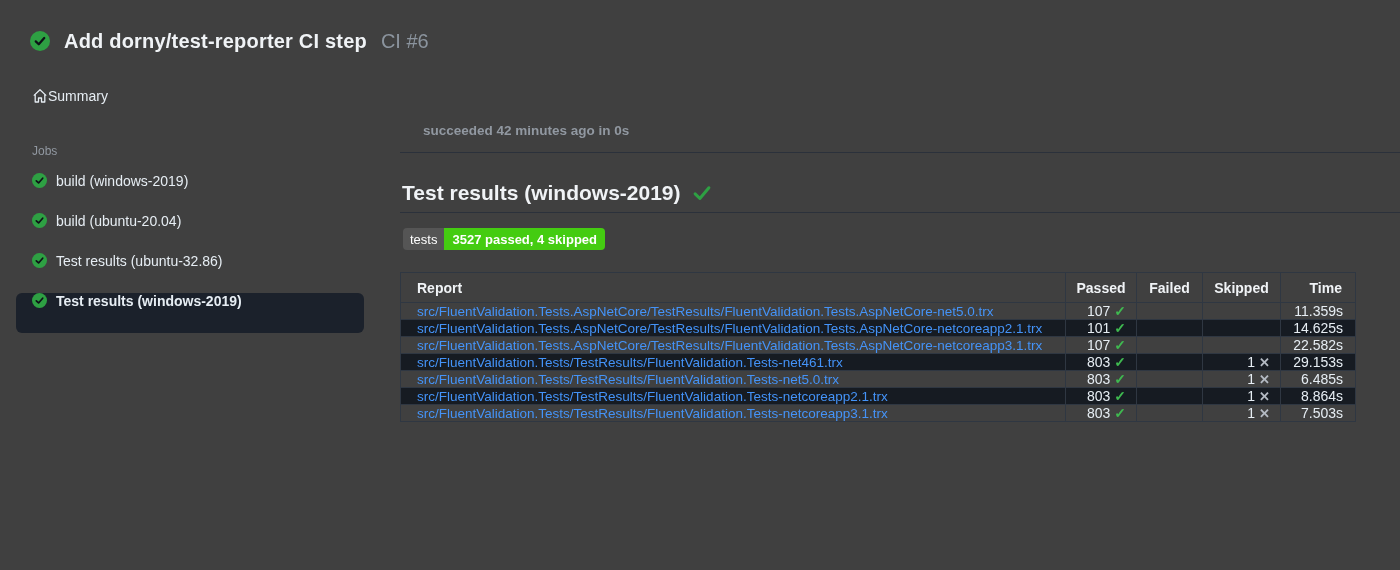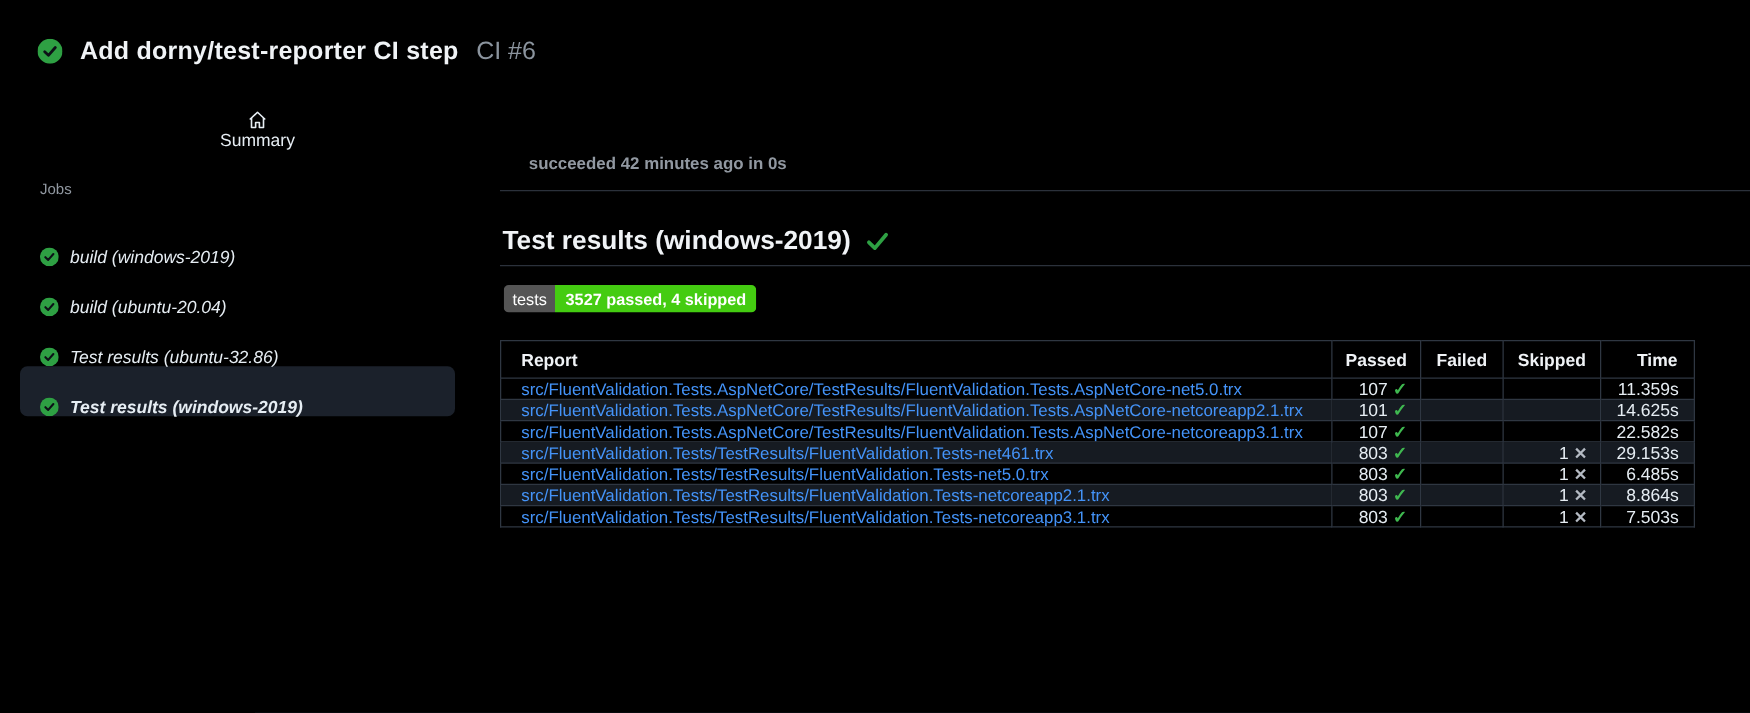--- a/index.html
+++ b/index.html
@@ -1,33 +1,33 @@
 <!DOCTYPE html>
 <html><head>
 <meta charset="utf-8">
 <style>
   * { margin:0; padding:0; box-sizing:border-box; }
   html,body { background:#0d1117; }
   .screen {
     position:relative; width:1400px; height:570px; overflow:hidden;
-    background:#000000; font-family:"Liberation Sans", sans-serif;
+    background:#404040; font-family:"Liberation Sans", sans-serif;
     color:#e6edf3; -webkit-font-smoothing:antialiased;
   }
 
   
   .run-header { position:absolute; left:30px; top:20px; height:42px; display:flex; align-items:center; gap:14px; }
   .run-title { font-size:20px; font-weight:700; color:#f0f3f6; letter-spacing:.2px; }
   .run-number { font-size:20px; font-weight:400; color:#8b949e; }
 
   
   .sidebar { position:absolute; left:0; top:88px; width:380px; }
-  .summary-item { display:flex; align-items:center; gap:0; height:34px; padding-left:32px; font-size:14px; color:#e6edf3; cursor:pointer;flex-direction:column; }
+  .summary-item { display:flex; gap:0; height:34px; padding-left:32px; font-size:14px; color:#e6edf3; cursor:pointer; }
   .jobs-label { margin-top:22px; padding-left:32px; font-size:12px; color:#9198a1; height:16px; }
   .jobs-list { margin-top:13px; }
-  .job-item { display:flex; align-items:flex-end; gap:9px; height:40px; margin:0 16px; padding-left:16px; border-radius:6px; font-size:14px; color:#e6edf3; cursor:pointer;font-style:italic; }
+  .job-item { display:flex; align-items:flex-start; gap:9px; height:40px; margin:0 16px; padding-left:16px; border-radius:6px; font-size:14px; color:#e6edf3; cursor:pointer; }
   .job-item.selected { background:#1b212b; font-weight:700; }
   .cc-icon { flex:0 0 auto; display:block; }
 
   
   .job-title { position:absolute; left:403px; top:97px; font-size:14.5px; font-weight:700; color:#f0f3f6; }
   .job-status { position:absolute; left:423px; top:123px; font-size:13.5px; color:#9198a1;font-weight:bold; }
   .divider { position:absolute; left:400px; right:0; height:1px; background:#2b313b; }
   .divider-1 { top:152px; }
   .divider-2 { top:212px; }
 

